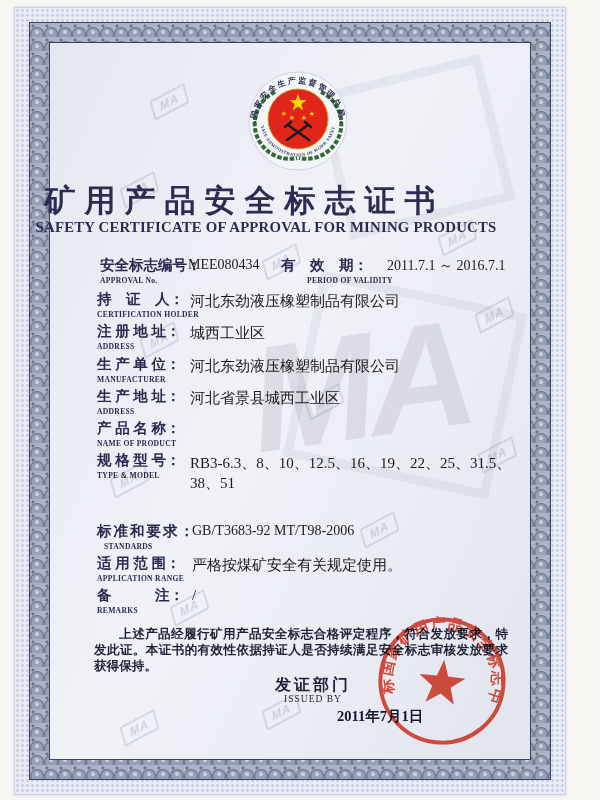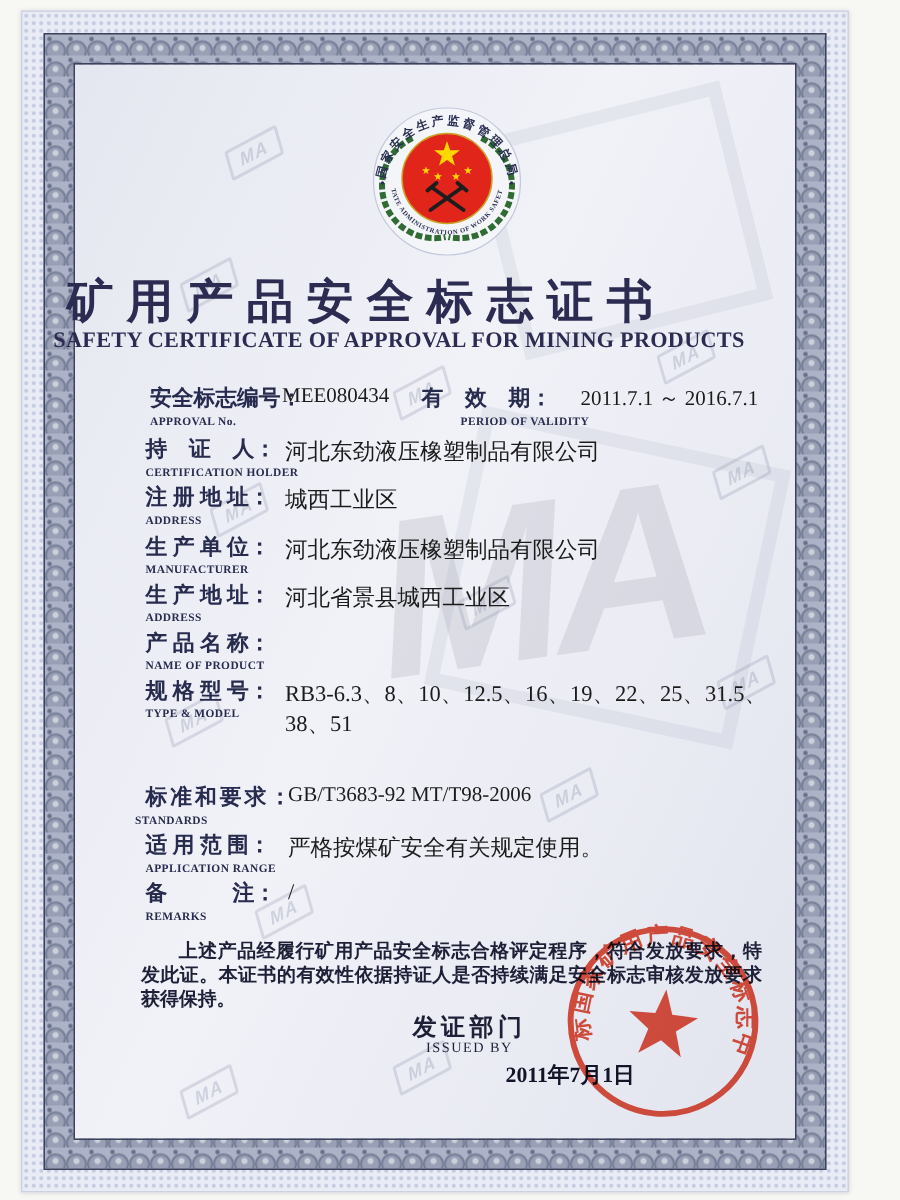--- a/index.html
+++ b/index.html
@@ -143,21 +143,21 @@
 
   <span class="abs lbl" style="left:97px;top:419px;">产 品 名 称：</span>
   <span class="abs en" style="left:97px;top:439px;">NAME OF PRODUCT</span>
 
   <span class="abs lbl" style="left:97px;top:451px;">规 格 型 号：</span>
   <span class="abs val" style="left:190px;top:453px;width:345px;white-space:normal;line-height:20px;">RB3-6.3、8、10、12.5、16、19、22、25、31.5、38、51</span>
   <span class="abs en" style="left:97px;top:471px;">TYPE &amp; MODEL</span>
 
   <span class="abs lbl" style="left:97px;top:522px;letter-spacing:2px;">标准和要求：</span>
   <span class="abs val" style="left:192px;top:523px;font-size:14px;">GB/T3683-92 MT/T98-2006</span>
-  <span class="abs en" style="left:90px;top:542px;text-align:right;">STANDARDS</span>
+  <span class="abs en" style="left:104px;top:542px;text-align:right;">STANDARDS</span>
 
   <span class="abs lbl" style="left:97px;top:554px;">适 用 范 围：</span>
   <span class="abs val" style="left:192px;top:556px;">严格按煤矿安全有关规定使用。</span>
   <span class="abs en" style="left:97px;top:574px;text-align:right;">APPLICATION RANGE</span>
 
   <span class="abs lbl" style="left:97px;top:586px;">备　　　注：</span>
   <span class="abs val" style="left:192px;top:587px;">/</span>
   <span class="abs en" style="left:97px;top:606px;">REMARKS</span>
 
   <div class="decl">上述产品经履行矿用产品安全标志合格评定程序，符合发放要求，特发此证。本证书的有效性依据持证人是否持续满足安全标志审核发放要求获得保持。</div>

